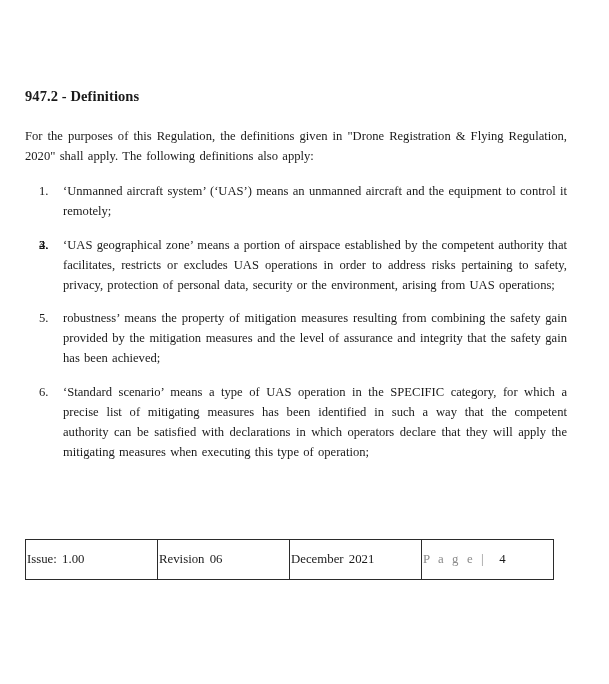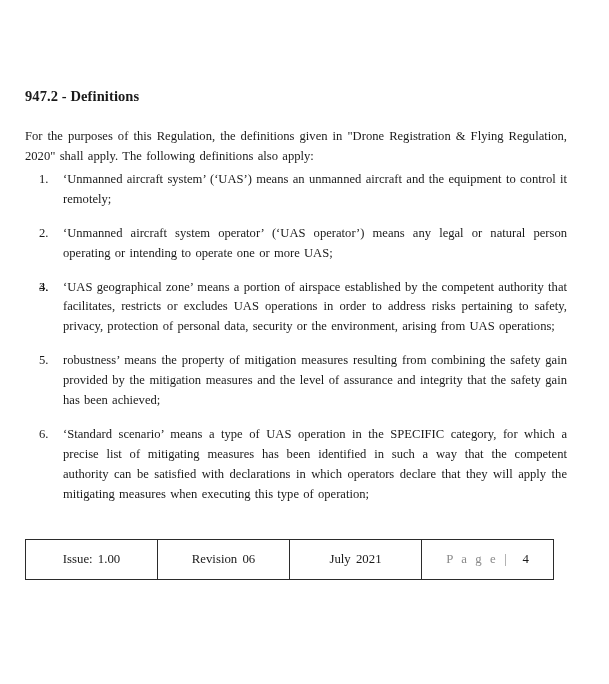--- a/index.html
+++ b/index.html
@@ -25,21 +25,21 @@
     font-size: 14.5px;
     font-weight: bold;
     letter-spacing: 0.1px;
     margin: 0 0 22px 0;
     padding-left: 0px;
   }
   .intro {
     font-size: 12.6px;
     line-height: 1.55;
     text-align: justify;
-    margin: 0 0 4px 0;
+    margin: 0 0 16px 0;
     padding-right: 4px;
     word-spacing: 1.2px;
   }
   ol.defs {
     list-style: none;
     margin: 0;
     padding: 0;
   }
   ol.defs li {
     position: relative;
@@ -63,21 +63,20 @@
     position: absolute;
     left: 25px;
     top: 539px;
     width: 529px;
     border-collapse: collapse;
     table-layout: fixed;
   }
   .footer-table td {
     border: 1px solid #2b2b2b;
     height: 37px;
-    text-align: center;
     vertical-align: middle;
     font-size: 12.8px;
     word-spacing: 2px;
   }
   .footer-table td.page-cell {
     color: #8a8a8a;
     letter-spacing: 1.6px;
     word-spacing: 2px;
   }
   .footer-table td.page-cell .pnum {
@@ -95,21 +94,20 @@
 
   <p class="intro">For the purposes of this Regulation, the definitions given in "Drone Registration &amp; Flying Regulation, 2020" shall apply. The following definitions also apply:</p>
 
   <ol class="defs">
     <li>
       <span class="num">1.</span>
       <span>‘Unmanned aircraft system’ (‘UAS’) means an unmanned aircraft and the equipment to control it remotely;</span>
     </li>
     <li>
       <span class="num">2.</span>
-      <span>‘Unmanned aircraft system operator’ (‘UAS operator’) means any legal or natural person operating or intending to operate one or more UAS;</span>
     </li>
     <li>
       <span class="num">3.</span>
     </li>
     <li>
       <span class="num">4.</span>
       <span>‘UAS geographical zone’ means a portion of airspace established by the competent authority that facilitates, restricts or excludes UAS operations in order to address risks pertaining to safety, privacy, protection of personal data, security or the environment, arising from UAS operations;</span>
     </li>
     <li>
       <span class="num">5.</span>
@@ -119,19 +117,19 @@
       <span class="num">6.</span>
       <span>‘Standard scenario’ means a type of UAS operation in the SPECIFIC category, for which a precise list of mitigating measures has been identified in such a way that the competent authority can be satisfied with declarations in which operators declare that they will apply the mitigating measures when executing this type of operation;</span>
     </li>
   </ol>
 
   <table class="footer-table">
     <tbody>
         <tr>
       <td>Issue:  1.00</td>
       <td>Revision  06</td>
-      <td>July  2021</td>
+      <td>December  2021</td>
       <td class="page-cell"><span>P a g e |</span><span class="pnum">4</span></td>
     </tr>
   </tbody>
     </table>
 
 </div>
 
 </body></html>

